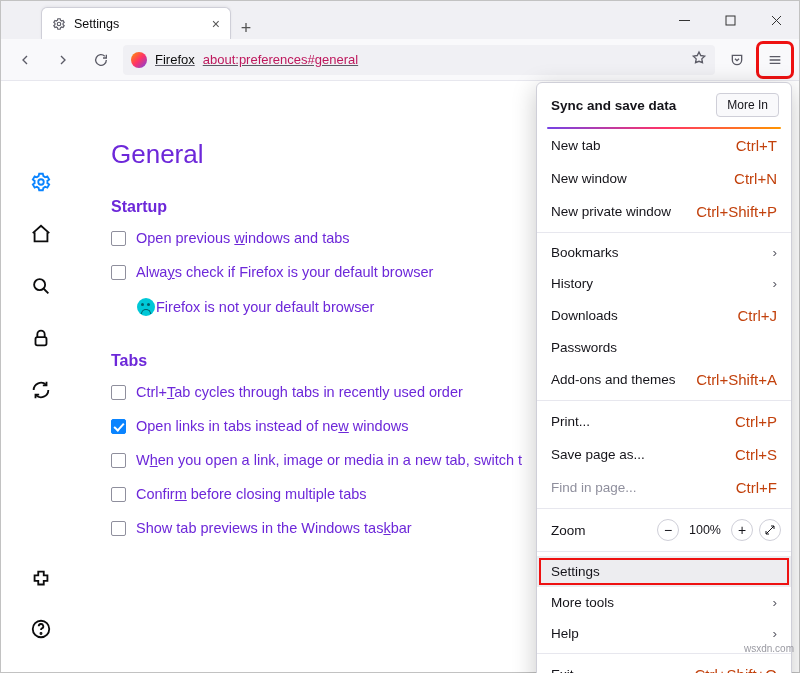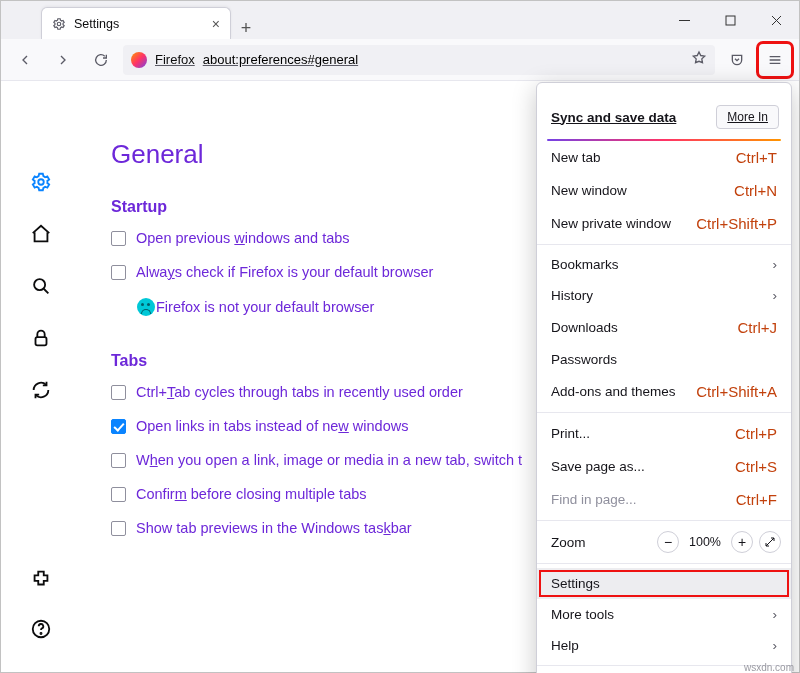--- a/index.html
+++ b/index.html
@@ -16,21 +16,21 @@
   .winbtns { display:flex; }
   .winbtn { width:46px; height:38px; display:flex; align-items:center; justify-content:center; }
   .winbtn svg { width:11px; height:11px; }
   
   .toolbar { height:42px; background:#f9f9fb; border-bottom:1px solid #e7e7ee; display:flex; align-items:center; padding:0 8px; gap:6px; }
   .tbtn { width:32px; height:32px; display:flex; align-items:center; justify-content:center; border-radius:4px; }
   .tbtn svg { width:16px; height:16px; stroke:#5b5b66; }
   .urlbar { flex:1; height:30px; background:#f0f0f4; border-radius:4px; display:flex; align-items:center; padding:0 8px; gap:8px; font-size:13px; color:#5b5b66;text-decoration:underline; }
   .urlbar .fx { width:16px; height:16px; border-radius:50%; background:linear-gradient(135deg,#ff9500,#ff3366,#7542e5); }
   .urlbar .id { color:#0c0c0d; }
-  .urlbar .addr { color:#000000; }
+  .urlbar .addr { color:#be185d; }
   .urlbar .spacer { flex:1; }
   .tbtn.highlight { outline:3px solid #e11; border-radius:4px; }
   
   .content { flex:1; display:flex; position:relative; overflow:hidden; }
   .iconrail { width:80px; padding-top:90px; display:flex; flex-direction:column; align-items:center; gap:26px; }
   .iconrail .ritem svg { width:22px; height:22px; stroke:#0c0c0d; }
   .iconrail .ritem.active svg { stroke:#0a84ff; }
   .iconrail .bottom { margin-top:auto; padding-bottom:28px; display:flex; flex-direction:column; gap:24px; align-items:center; }
   .prefs { flex:1; padding:40px 54px 0 30px; font-size:14.5px; color:#6d28d9; }
   h1 { font-size:26px; font-weight:400; margin:18px 0 28px; }
@@ -39,34 +39,34 @@
   .cb { width:15px; height:15px; border:1px solid #8f8f9d; border-radius:2px; background:#fff; flex-shrink:0; }
   .cb.checked { background:#0a84ff; border-color:#0a84ff; position:relative; }
   .cb.checked::after { content:""; position:absolute; left:4px; top:1px; width:4px; height:8px; border:solid #fff; border-width:0 2px 2px 0; transform:rotate(42deg); }
   .substatus { display:flex; align-items:center; gap:1px; margin:6px 0 30px 26px; font-size:14.5px; }
   .sadface { width:18px; height:18px; border-radius:50%; background:#00c8d7; position:relative; }
   .sadface::before { content:""; position:absolute; width:3px; height:3px; background:#005e6a; border-radius:50%; top:5px; left:4px; box-shadow:6px 0 0 #005e6a; }
   .sadface::after { content:""; position:absolute; width:8px; height:4px; border:1.5px solid #005e6a; border-bottom:none; border-radius:6px 6px 0 0; top:11px; left:4px; }
   .sect2 { margin-top:36px; }
   
   .appmenu { position:absolute; top:82px; right:8px; width:256px; background:#fff; border:1px solid #cfcfd8; border-radius:6px; box-shadow:0 6px 24px rgba(0,0,0,.22); font-size:13.5px; color:#15141a; z-index:20; }
-  .appmenu .hdr { display:flex; align-items:center; justify-content:space-between; padding:22px 12px 10px 14px; font-weight:600;text-decoration:underline; }
+  .appmenu .hdr { display:flex; align-items:center; justify-content:space-between; padding:10px 12px 10px 14px; font-weight:600; }
   .signin { font-size:12px; font-weight:400; border:1px solid #cfcfd8; background:#f9f9fb; border-radius:4px; padding:4px 10px; }
   .gradline { height:2px; background:linear-gradient(90deg,#7542e5,#ff3366,#ff9500); margin:0 10px; border-radius:2px; }
   .mi { display:flex; align-items:center; justify-content:space-between; padding:8px 14px; }
   .mi .sc { color:#c2410c; font-size:15px; }
   .mi.dim { color:#8f8f9d; }
   .mi.sel { outline:2px solid #e11; outline-offset:-4px; background:#ededf0; }
   .sep { height:1px; background:#e7e7ee; margin:4px 0; }
   .chev { color:#5b5b66; }
   .zoomrow { display:flex; align-items:center; padding:6px 10px 6px 14px; gap:6px; }
   .zoomrow .zlabel { flex:1; }
   .zcircle { width:22px; height:22px; border:1px solid #cfcfd8; border-radius:50%; display:flex; align-items:center; justify-content:center; font-size:14px; }
   .zval { font-size:12.5px; padding:0 4px; }
-  .watermark { position:absolute; right:6px; bottom:0; font-size:10px; color:#9a9aa2; z-index:30; }
+  .watermark { position:absolute; right:6px; bottom:19px; font-size:10px; color:#9a9aa2; z-index:30; }
   u { text-decoration:underline; }
 </style>
 </head>
 <body>
 
 <div class="window">
 
   <div class="titlebar">
     <div class="tabspace">
       <div class="tab">

